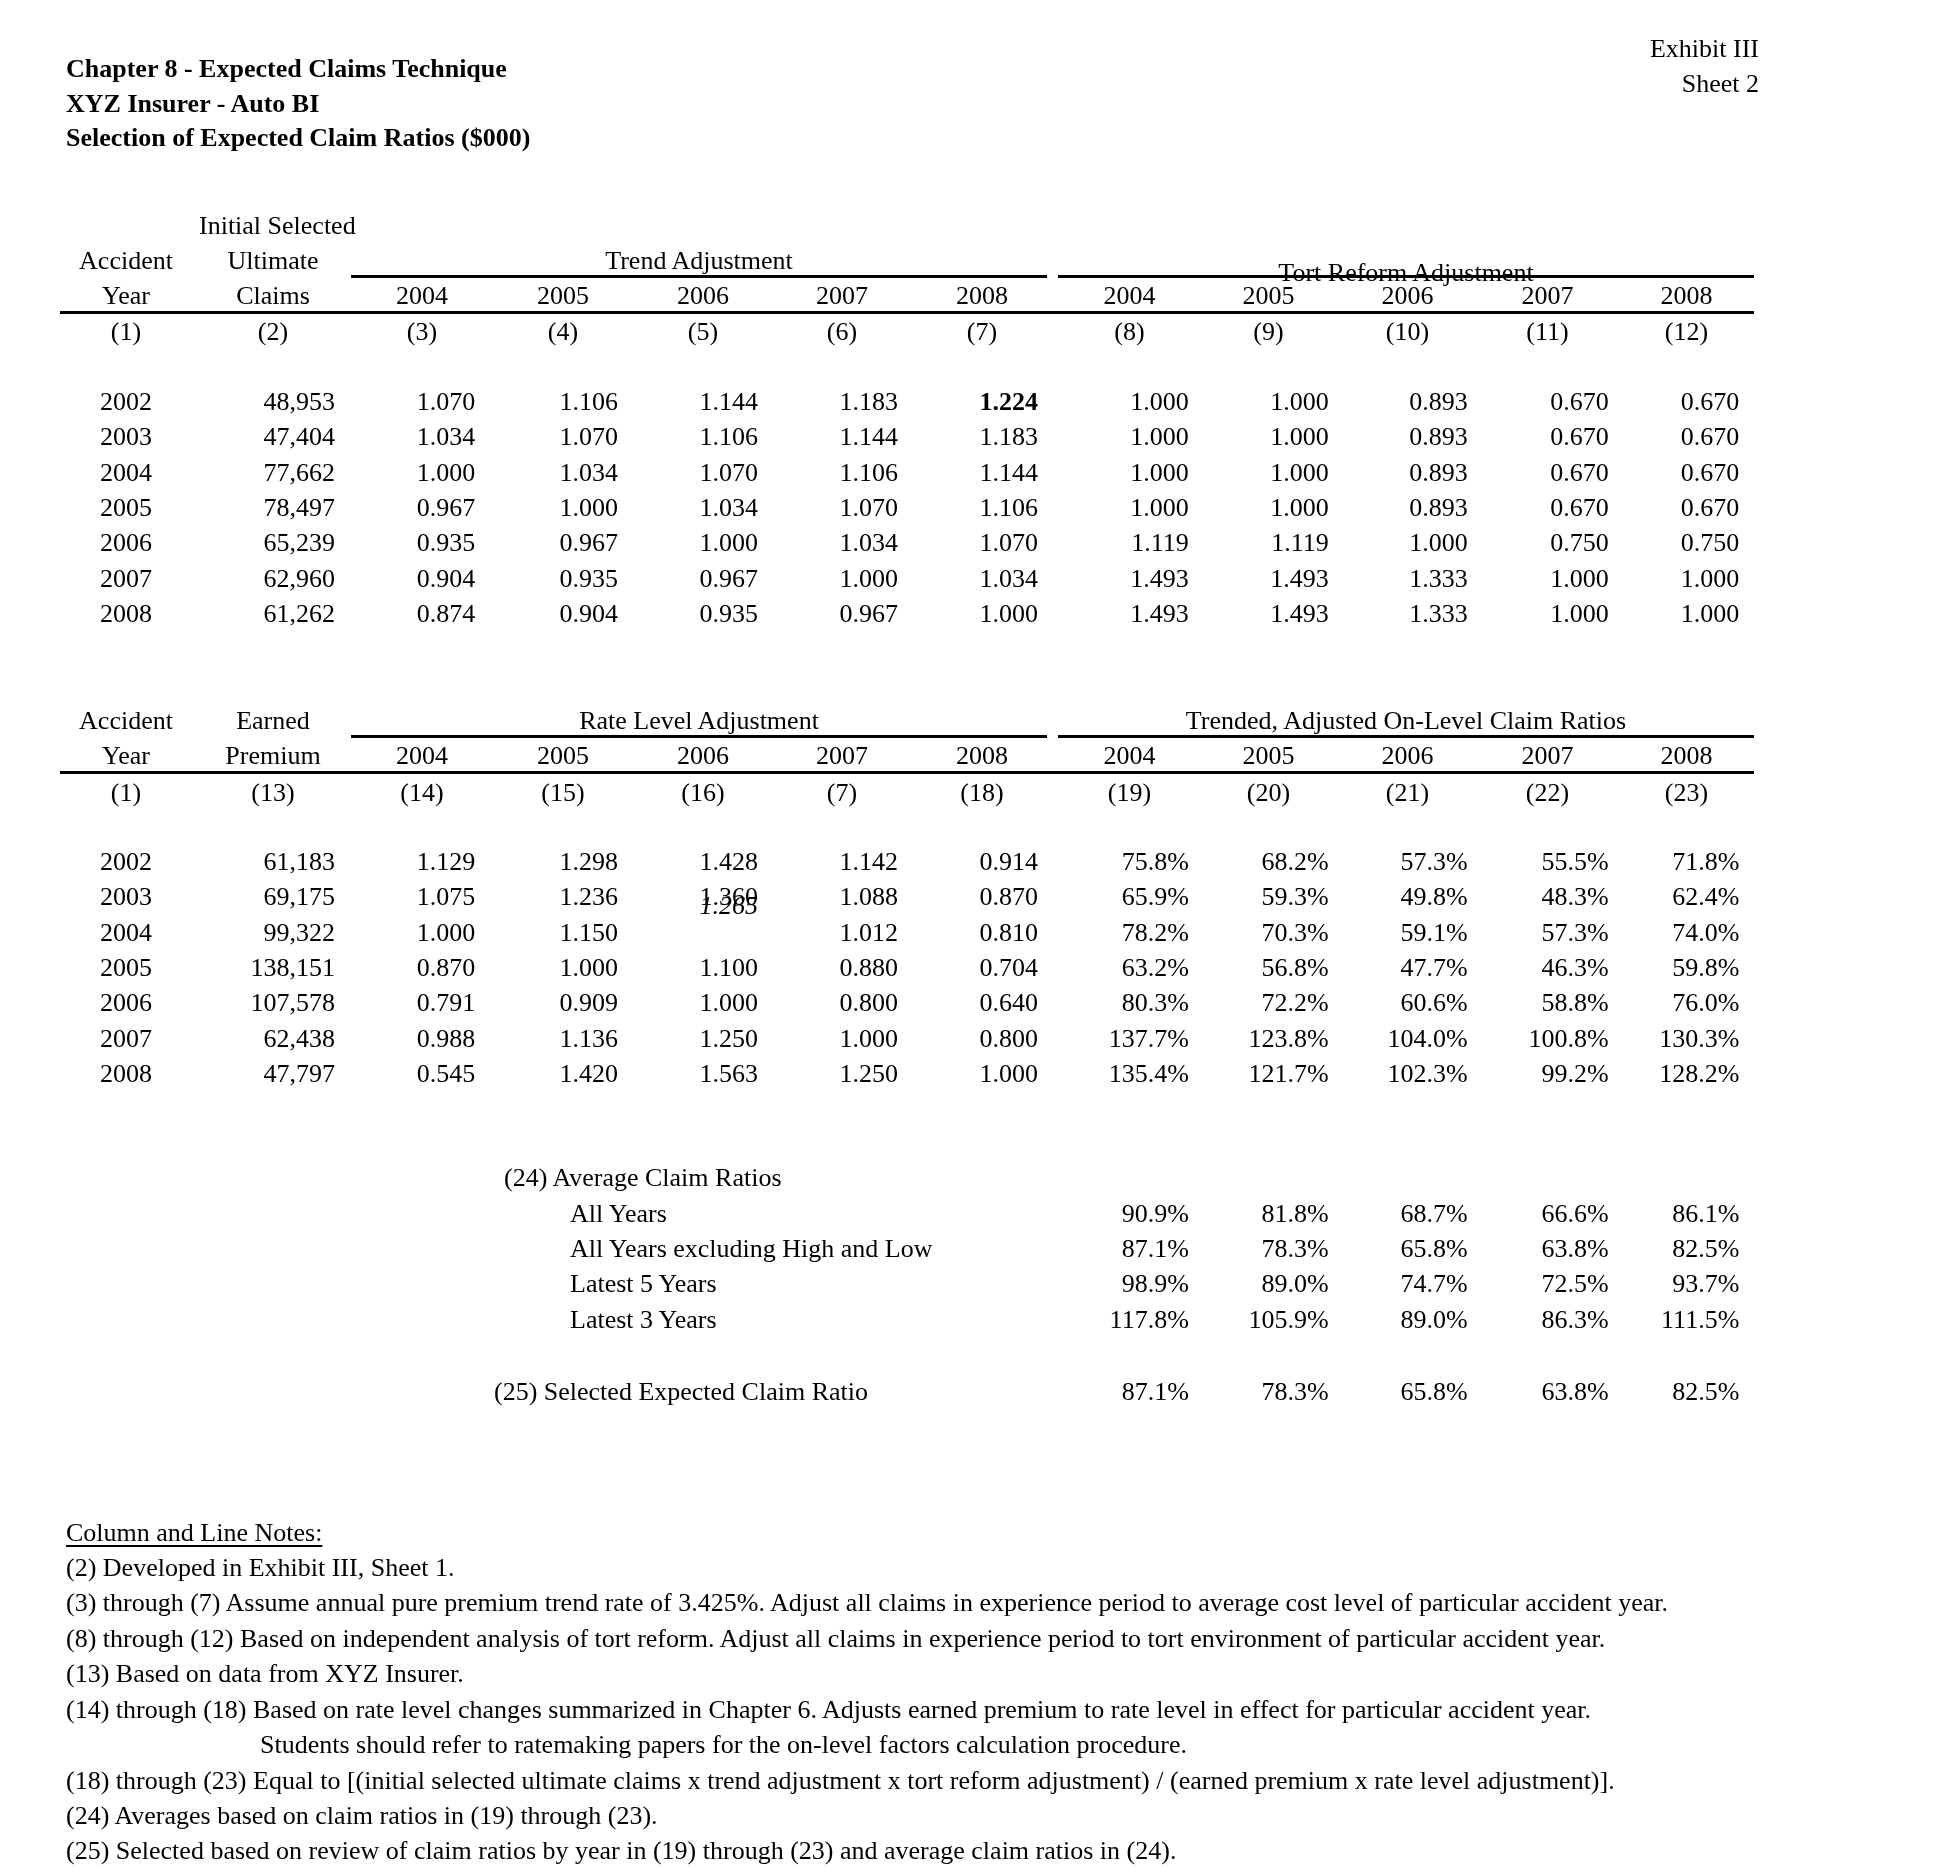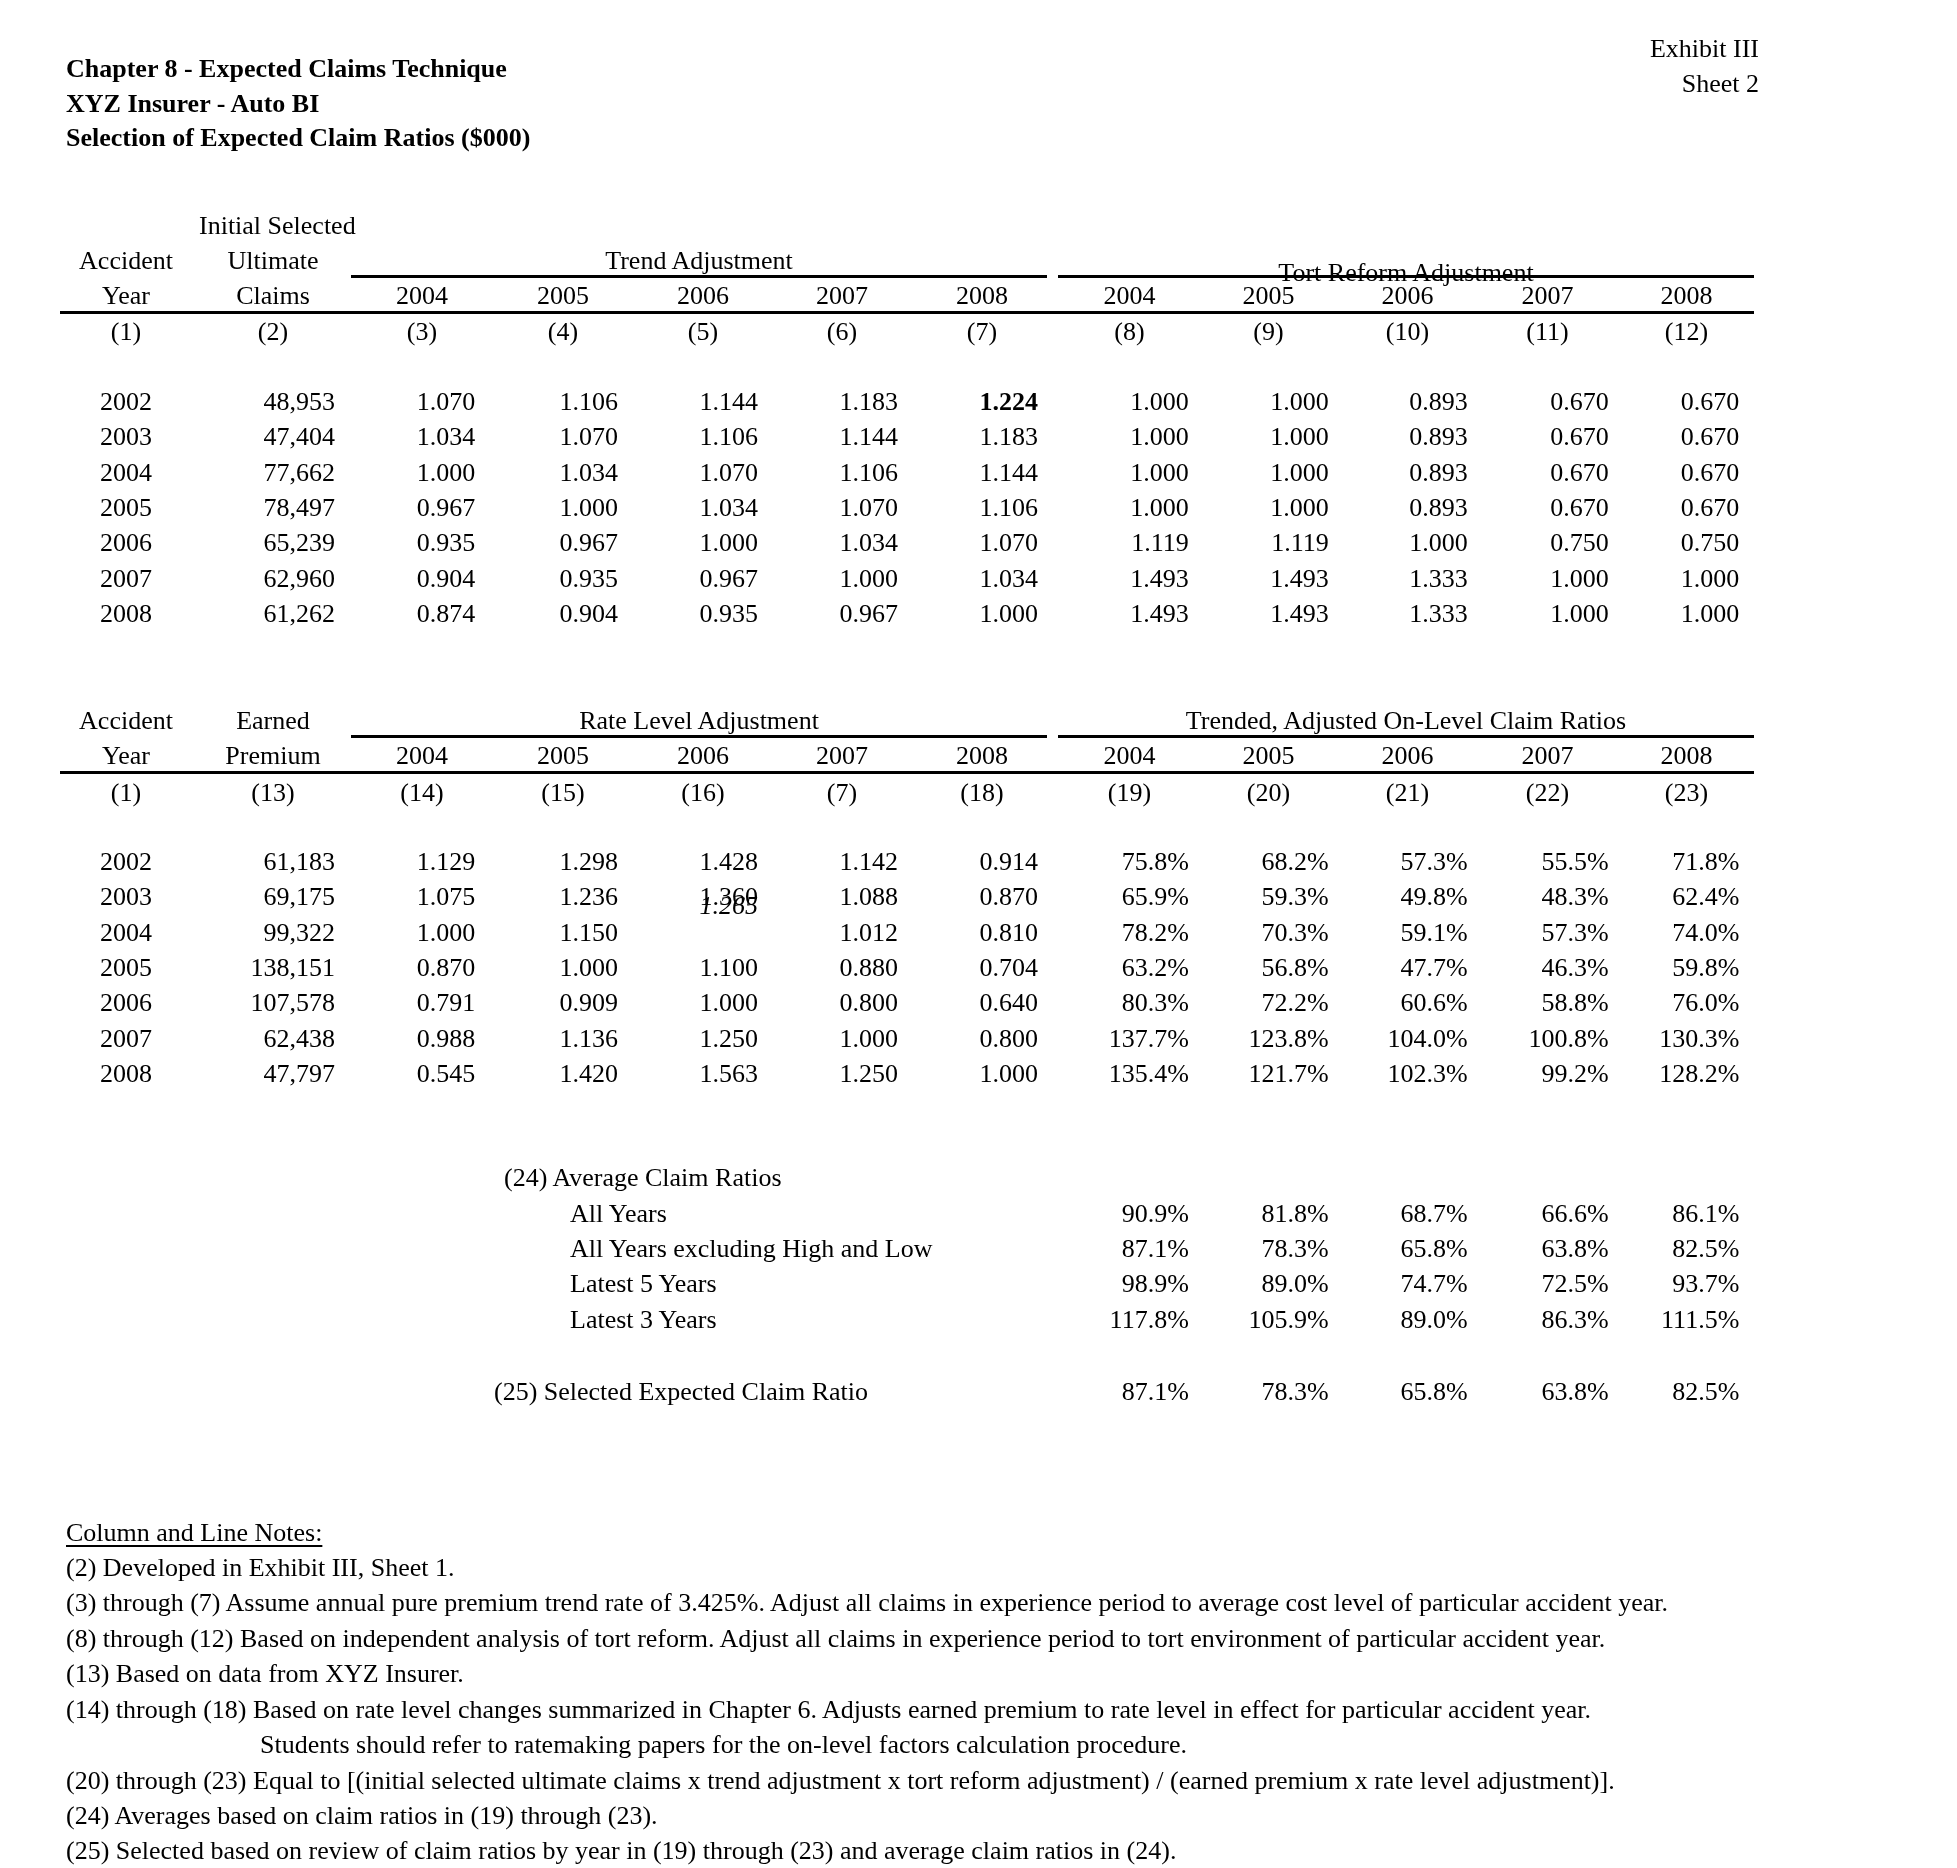--- a/index.html
+++ b/index.html
@@ -331,18 +331,18 @@
       <div class="cell rgt" style="left: 1617px; width: 139px; top: 1374px; padding-right: 16.7px;">82.5%</div>
     </div>
   <div id="notes">
       <div class="abs notes-head" style="left: 66px; top: 1515px;">Column and Line Notes:</div>
       <div class="abs" style="left: 66px; top: 1550px;">(2) Developed in Exhibit III, Sheet 1.</div>
       <div class="abs" style="left: 66px; top: 1585px;">(3) through (7) Assume annual pure premium trend rate of 3.425%. Adjust all claims in experience period to average cost level of particular accident year.</div>
       <div class="abs" style="left: 66px; top: 1621px;">(8) through (12) Based on independent analysis of tort reform. Adjust all claims in experience period to tort environment of particular accident year.</div>
       <div class="abs" style="left: 66px; top: 1656px;">(13) Based on data from XYZ Insurer.</div>
       <div class="abs" style="left: 66px; top: 1692px;">(14) through (18) Based on rate level changes summarized in Chapter 6. Adjusts earned premium to rate level in effect for particular accident year.</div>
       <div class="abs" style="left: 260px; top: 1727px;">Students should refer to ratemaking papers for the on-level factors calculation procedure.</div>
-      <div class="abs" style="left: 66px; top: 1763px;">(20) through (23) Equal to [(initial selected ultimate claims x trend adjustment x tort reform adjustment) / (earned premium x rate level adjustment)].</div>
+      <div class="abs" style="left: 66px; top: 1763px;">(18) through (23) Equal to [(initial selected ultimate claims x trend adjustment x tort reform adjustment) / (earned premium x rate level adjustment)].</div>
       <div class="abs" style="left: 66px; top: 1798px;">(24) Averages based on claim ratios in (19) through (23).</div>
       <div class="abs" style="left: 66px; top: 1833px;">(25) Selected based on review of claim ratios by year in (19) through (23) and average claim ratios in (24).</div>
     </div>
 </div>
 
 
 </body></html>

